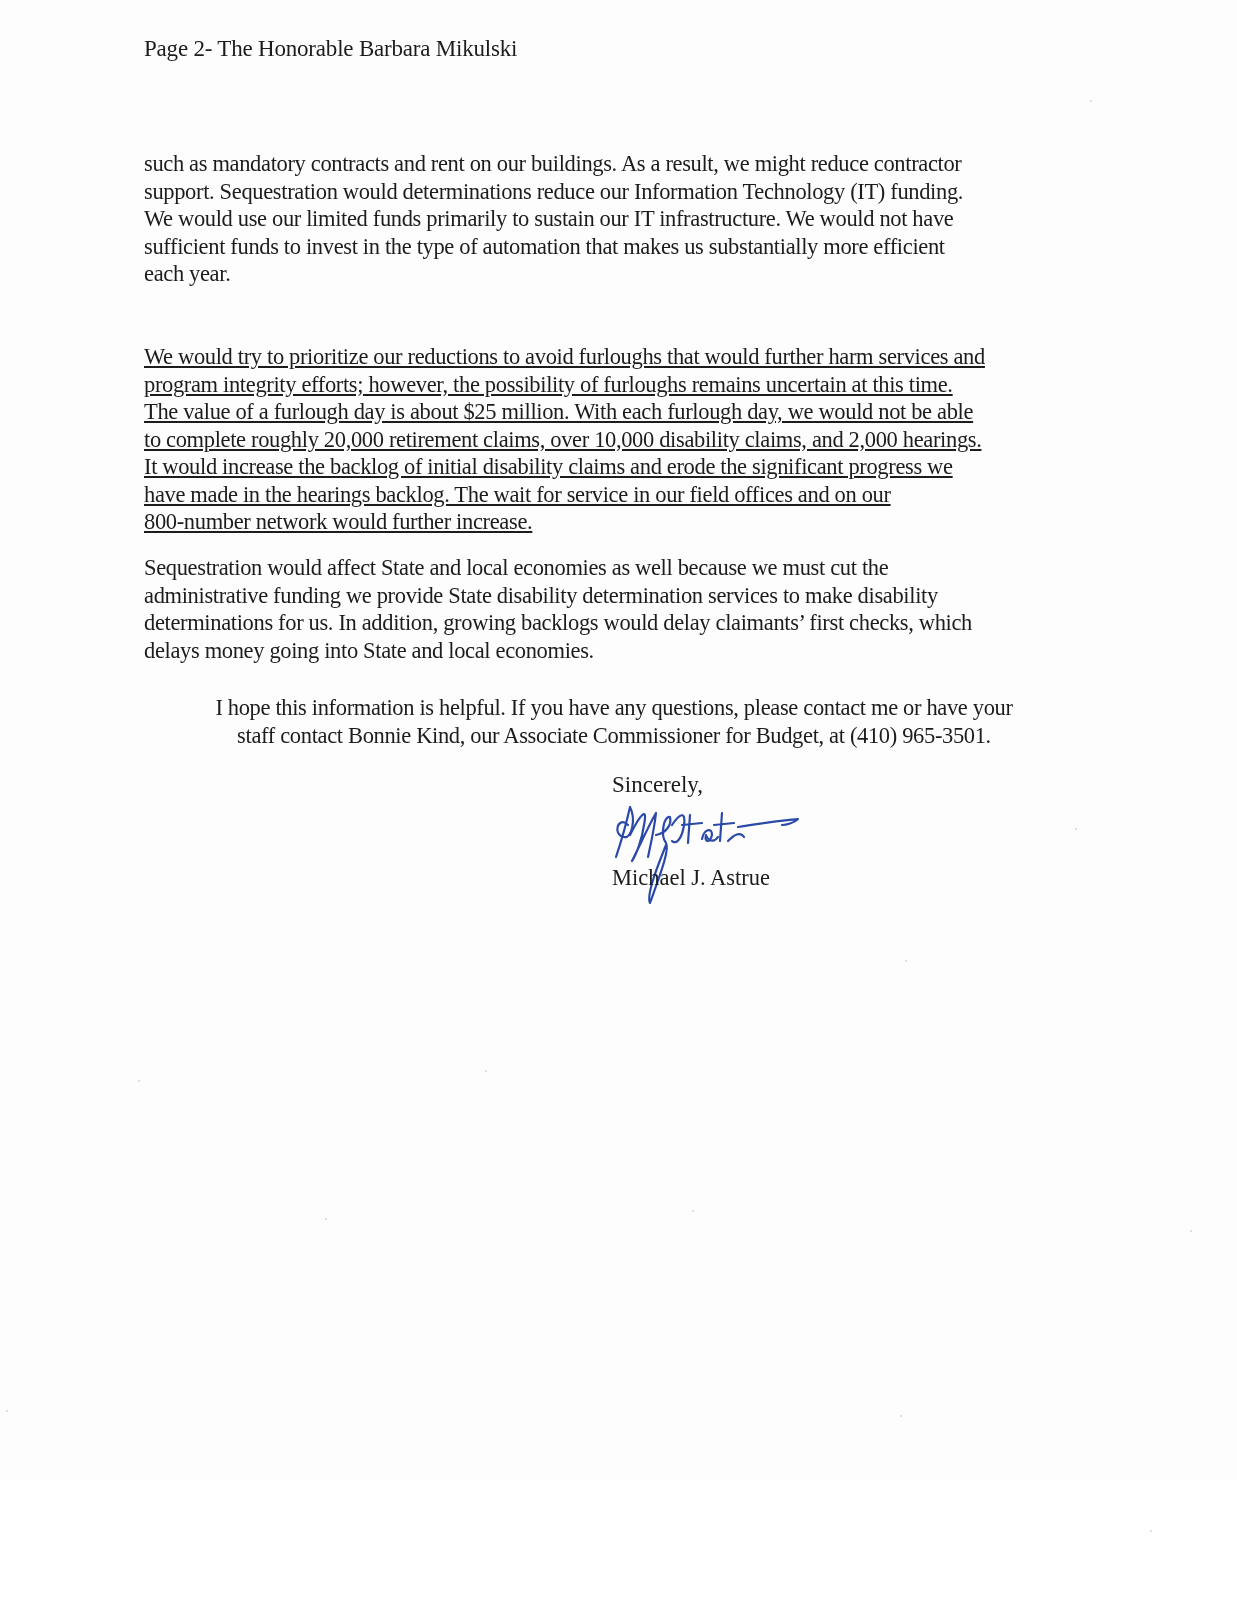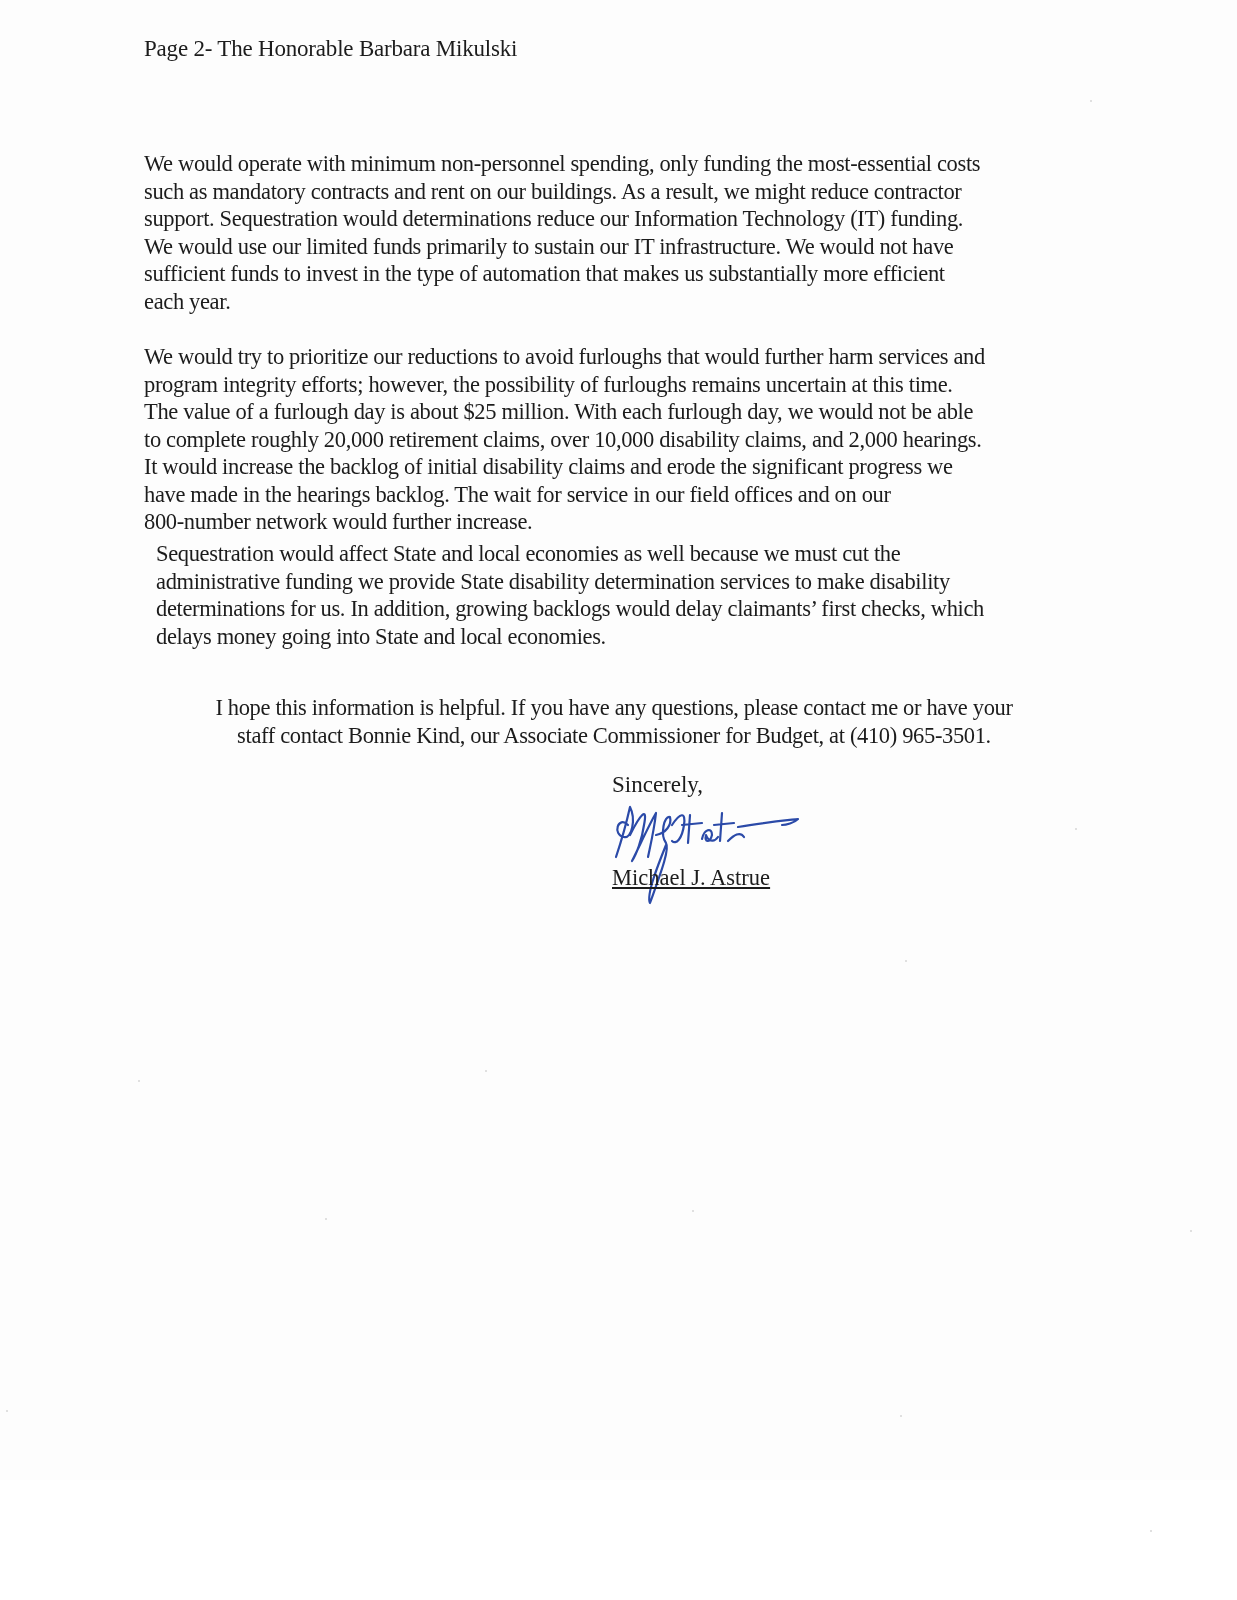--- a/index.html
+++ b/index.html
@@ -37,37 +37,36 @@
       font-size: 22.5px;
       line-height: 27.5px;
       letter-spacing: -0.35px;
       margin: 0;
     }
     .para .line {
       display: block;
       white-space: nowrap;
     }
     #p1 { top: 150px; }
-    #p2 { top: 343px; }
-    #p3 { top: 540px; margin-left: 12px; }
+    #p2 { top: 343px; text-decoration: underline; }
+    #p3 { top: 554px; }
     #p4 { top: 694px; text-align: center; }
     .closing {
       position: absolute;
       left: 612px;
       top: 772px;
       font-size: 23px;
       white-space: nowrap;
     }
     .signer {
       position: absolute;
       left: 612px;
       top: 865px;
       font-size: 22.5px;
       white-space: nowrap;
-      text-decoration: underline;
     }
     .signature {
       position: absolute;
       left: 610px;
       top: 795px;
       width: 200px;
       height: 120px;
     }
     .speck {
       position: absolute;
@@ -78,21 +77,20 @@
     }
   </style>
 </head>
 <body>
 
 <div class="page">
 
   <div class="header">Page 2- The Honorable Barbara Mikulski</div>
 
   <p class="para" id="p1">
-    <span class="line">We would operate with minimum non-personnel spending, only funding the most-essential costs</span>
     <span class="line">such as mandatory contracts and rent on our buildings.  As a result, we might reduce contractor</span>
     <span class="line">support.  Sequestration would determinations reduce our Information Technology (IT) funding.</span>
     <span class="line">We would use our limited funds primarily to sustain our IT infrastructure.  We would not have</span>
     <span class="line">sufficient funds to invest in the type of automation that makes us substantially more efficient</span>
     <span class="line">each year.</span>
   </p>
 
   <p class="para" id="p2">
     <span class="line">We would try to prioritize our reductions to avoid furloughs that would further harm services and</span>
     <span class="line">program integrity efforts; however, the possibility of furloughs remains uncertain at this time.</span>

